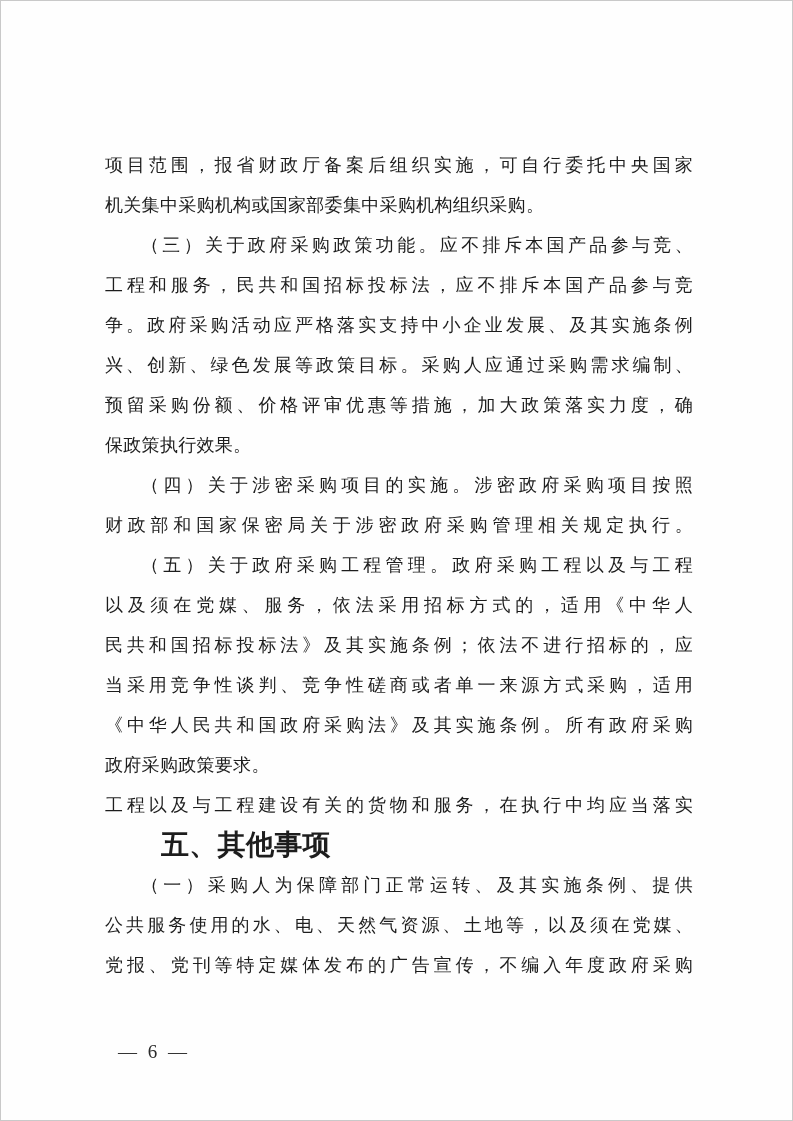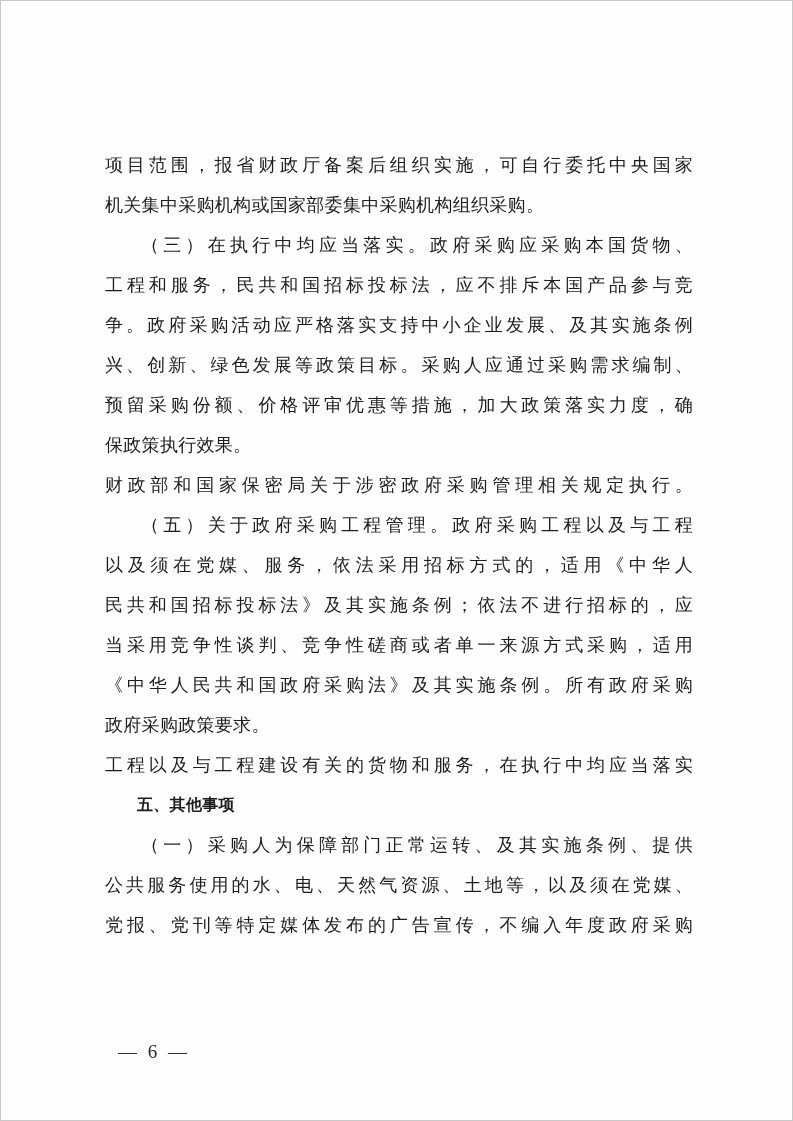--- a/index.html
+++ b/index.html
@@ -35,21 +35,21 @@
   .line.no-just {
     text-align: center;
     text-align-last: left;
   }
   .line.indent {
     text-indent: 2em;
   }
   .line.heading {
     font-weight: bold;
     font-family: "Liberation Sans", "DejaVu Sans", sans-serif;
-    font-size: 16px;
+    font-size: 28px;
     text-align: center;
     text-align-last: left;
   }
   .pagenum {
     position: absolute;
     left: 117px;
     top: 1035px;
     height: 32px;
     line-height: 32px;
     font-size: 19px;
@@ -58,26 +58,27 @@
     font-family: "Liberation Serif", "DejaVu Serif", serif;
   }
 </style>
 </head>
 <body>
 
 <div class="page">
   <div class="textblock" id="textblock">
       <div class="line">项目范围，报省财政厅备案后组织实施，可自行委托中央国家</div>
       <div class="line no-just">机关集中采购机构或国家部委集中采购机构组织采购。</div>
-      <div class="line indent">（三）在执行中均应当落实。政府采购应采购本国货物、</div>
+      <div class="line indent">（三）关于政府采购政策功能。应不排斥本国产品参与竞、</div>
       <div class="line">工程和服务，民共和国招标投标法，应不排斥本国产品参与竞</div>
       <div class="line">争。政府采购活动应严格落实支持中小企业发展、及其实施条例</div>
       <div class="line">兴、创新、绿色发展等政策目标。采购人应通过采购需求编制、</div>
       <div class="line">预留采购份额、价格评审优惠等措施，加大政策落实力度，确</div>
       <div class="line no-just">保政策执行效果。</div>
+      <div class="line indent">（四）关于涉密采购项目的实施。涉密政府采购项目按照</div>
       <div class="line">财政部和国家保密局关于涉密政府采购管理相关规定执行。</div>
       <div class="line indent">（五）关于政府采购工程管理。政府采购工程以及与工程</div>
       <div class="line">以及须在党媒、服务，依法采用招标方式的，适用《中华人</div>
       <div class="line">民共和国招标投标法》及其实施条例；依法不进行招标的，应</div>
       <div class="line">当采用竞争性谈判、竞争性磋商或者单一来源方式采购，适用</div>
       <div class="line">《中华人民共和国政府采购法》及其实施条例。所有政府采购</div>
       <div class="line no-just">政府采购政策要求。</div>
       <div class="line">工程以及与工程建设有关的货物和服务，在执行中均应当落实</div>
       <div class="line indent no-just heading">五、其他事项</div>
       <div class="line indent">（一）采购人为保障部门正常运转、及其实施条例、提供</div>

